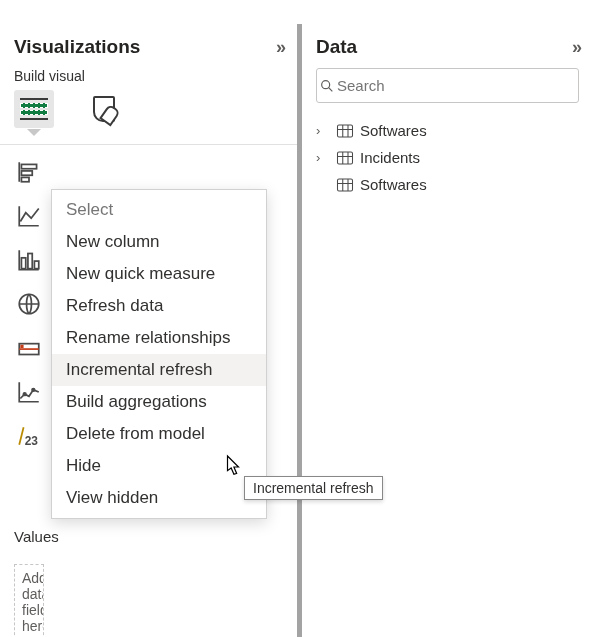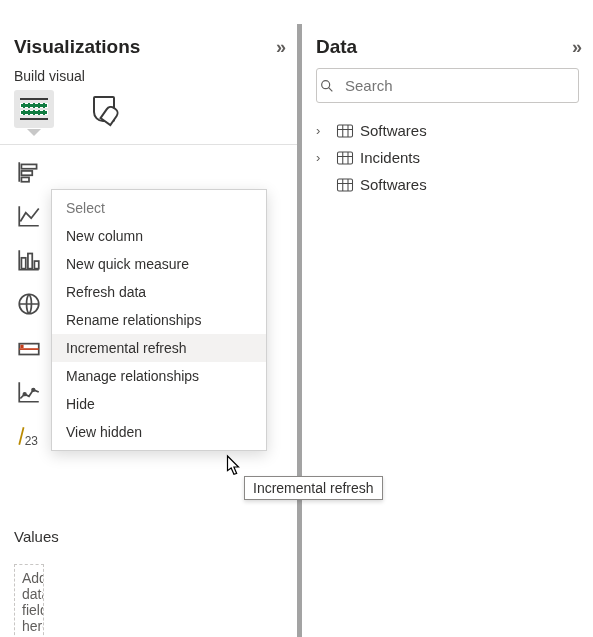--- a/index.html
+++ b/index.html
@@ -39,38 +39,38 @@
   .mode-btn.active::after {
     content:""; position:absolute; bottom:-8px; left:50%; transform:translateX(-50%);
     border-left:7px solid transparent; border-right:7px solid transparent; border-top:7px solid #c8c8c8;
   }
   .build-icon { width: 28px; height: 22px; border-top: 2px solid #3a3a3a; border-bottom: 2px solid #3a3a3a; display:flex; flex-direction:column; justify-content:space-evenly; }
   .build-icon span { height:5px; background:#107c41; border:1px dashed #fff; }
   .format-icon { width:22px; height:26px; border:2px solid #3a3a3a; border-radius:2px 2px 2px 10px; position:relative; }
   .format-icon::after { content:""; position:absolute; right:-4px; bottom:-4px; width:10px; height:14px; border:2px solid #3a3a3a; border-radius:6px 6px 0 0; transform:rotate(35deg); background:#fff;}
   .hr { border-top:1px solid #e1e1e1; margin: 0 -14px 0 -14px; }
   .viz-gallery { display:flex; flex-direction:column; gap:14px; padding-top:12px; }
-  .viz-gallery .cell { width:30px; height:30px; display:flex; align-items:center; justify-content:center; color:#ec4899; }
+  .viz-gallery .cell { width:30px; height:30px; display:flex; align-items:center; justify-content:center; color:#ec4899;font-weight:bold; }
   .viz-gallery svg { width:26px; height:26px; stroke:#4a4a4a; fill:none; stroke-width:1.6; }
   .search-box {
-    display:flex; align-items:center; gap:8px;
+    display:flex; align-items:center; 
     border:1px solid #c8c6c4; border-radius:3px; padding:7px 2px; margin-bottom:14px;
   }
   .search-box input { border:none; outline:none; font-size:15px; flex:1; color:#605e5c; background:transparent; }
   .search-box svg { width:16px; height:16px; stroke:#605e5c; fill:none; stroke-width:1.8; }
   .tree-item { display:flex; align-items:center; gap:6px; padding:5px 0; font-size:15px; color:#323130; cursor:pointer; }
   .tree-item .chev { width:14px; color:#605e5c; font-size:13px; }
   .tree-item svg { width:18px; height:16px; stroke:#4a4a4a; fill:none; stroke-width:1.4; }
   
   .ctx-menu {
     position:absolute; left:51px; top:189px; width:216px;
     background:#fff; border:1px solid #d1d1d1; box-shadow:0 4px 14px rgba(0,0,0,.15);
     padding:4px 0; z-index:10;
   }
-  .ctx-item { padding:6px 14px; font-size:14px; color:#323130; cursor:pointer; }
+  .ctx-item { padding:6px 14px; font-size:17px; color:#323130; cursor:pointer; }
   .ctx-item:first-child { color:#767676; }
   .ctx-item.hover { background:#f3f2f1; }
   .tooltip {
     position:absolute; left:244px; top:476px; background:#fff;
     border:1px solid #8a8886; padding:3px 8px; font-size:14px; z-index:11;
     box-shadow:0 2px 4px rgba(0,0,0,.15);
   }
   .cursor {
     position:absolute; left:222px; top:454px; z-index:12; pointer-events:none;
   }
@@ -199,21 +199,22 @@
   </div>
 </div>
 
 <div class="ctx-menu">
   <div class="ctx-item">Select</div>
   <div class="ctx-item">New column</div>
   <div class="ctx-item">New quick measure</div>
   <div class="ctx-item">Refresh data</div>
   <div class="ctx-item">Rename relationships</div>
   <div class="ctx-item hover">Incremental refresh</div>
-  <div class="ctx-item">Manage relationships</div>
+  <div class="ctx-item">Build aggregations</div>
+  <div class="ctx-item">Delete from model</div>
   <div class="ctx-item">Hide</div>
   <div class="ctx-item">View hidden</div>
 </div>
 
 <div class="tooltip">Incremental refresh</div>
 
 <div class="cursor">
   <svg viewBox="0 0 24 28">
       <path d="M6 2l0 16 4-3 3 7 3-1-3-7 5 0z" fill="#fff" stroke="#000" stroke-width="1.3"></path>
     </svg>

